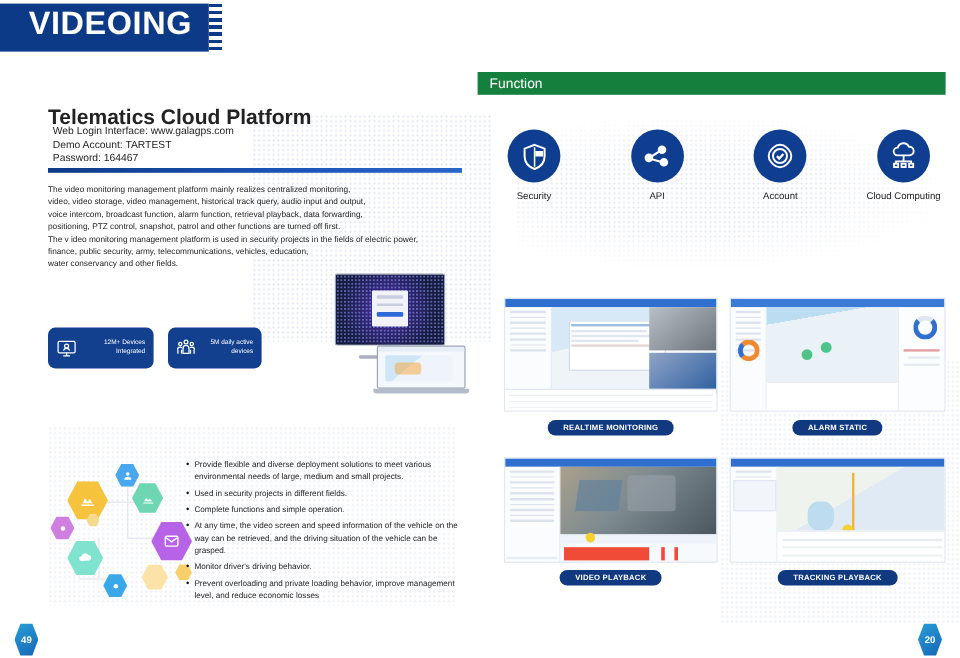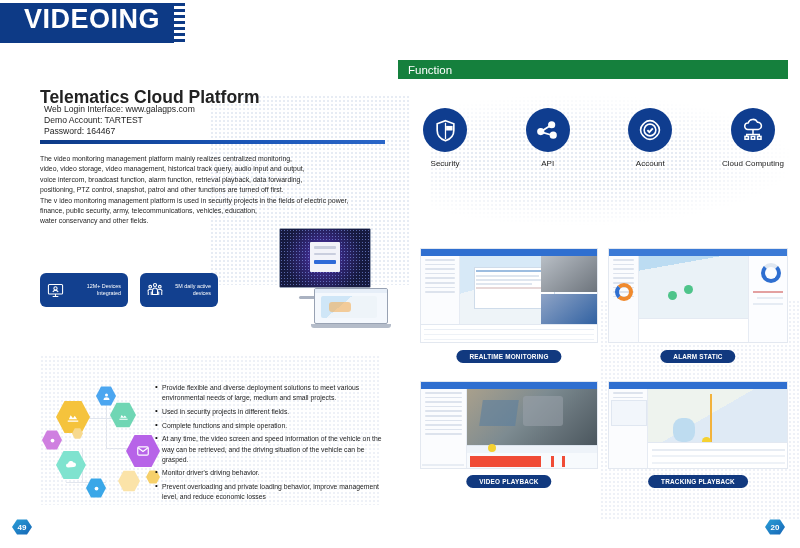--- a/index.html
+++ b/index.html
@@ -127,21 +127,21 @@
   .cap1 { top:350px; left:509px; } .cap2 { top:350px; left:698px; }
   .cap3 { top:475px; left:509px; } .cap4 { top:475px; left:698px; }
 
   
   .ui-top { position:absolute; left:0; right:0; top:0; height:7px; background:#2f6fd0; }
   .ui-side { position:absolute; left:0; top:7px; bottom:0; width:30%; background:#fbfcfe; border-right:1px solid #e6ebf3; }
   .ui-side i { display:block; height:1.6px; margin:3px 4px; background:#dde3ed; border-radius:1px; }
   .vidcell { position:absolute; background:linear-gradient(150deg,#9aa2ab,#5e666f); }
 
   
-  .pgbadge { position:absolute; width:20px; height:16px;
+  .pgbadge { position:absolute; width:20px; height:28px;
              background:linear-gradient(145deg,#2aa0d8,#1665b5);
              clip-path:polygon(25% 3%,75% 3%,100% 50%,75% 97%,25% 97%,0% 50%);
              display:flex; align-items:center; justify-content:center;
              color:#fff; font-size:8px; font-weight:bold; }
   .pg-left { left:12px; top:519px; }
   .pg-right { left:765px; top:519px; }
 </style>
 </head>
 <body>
 

